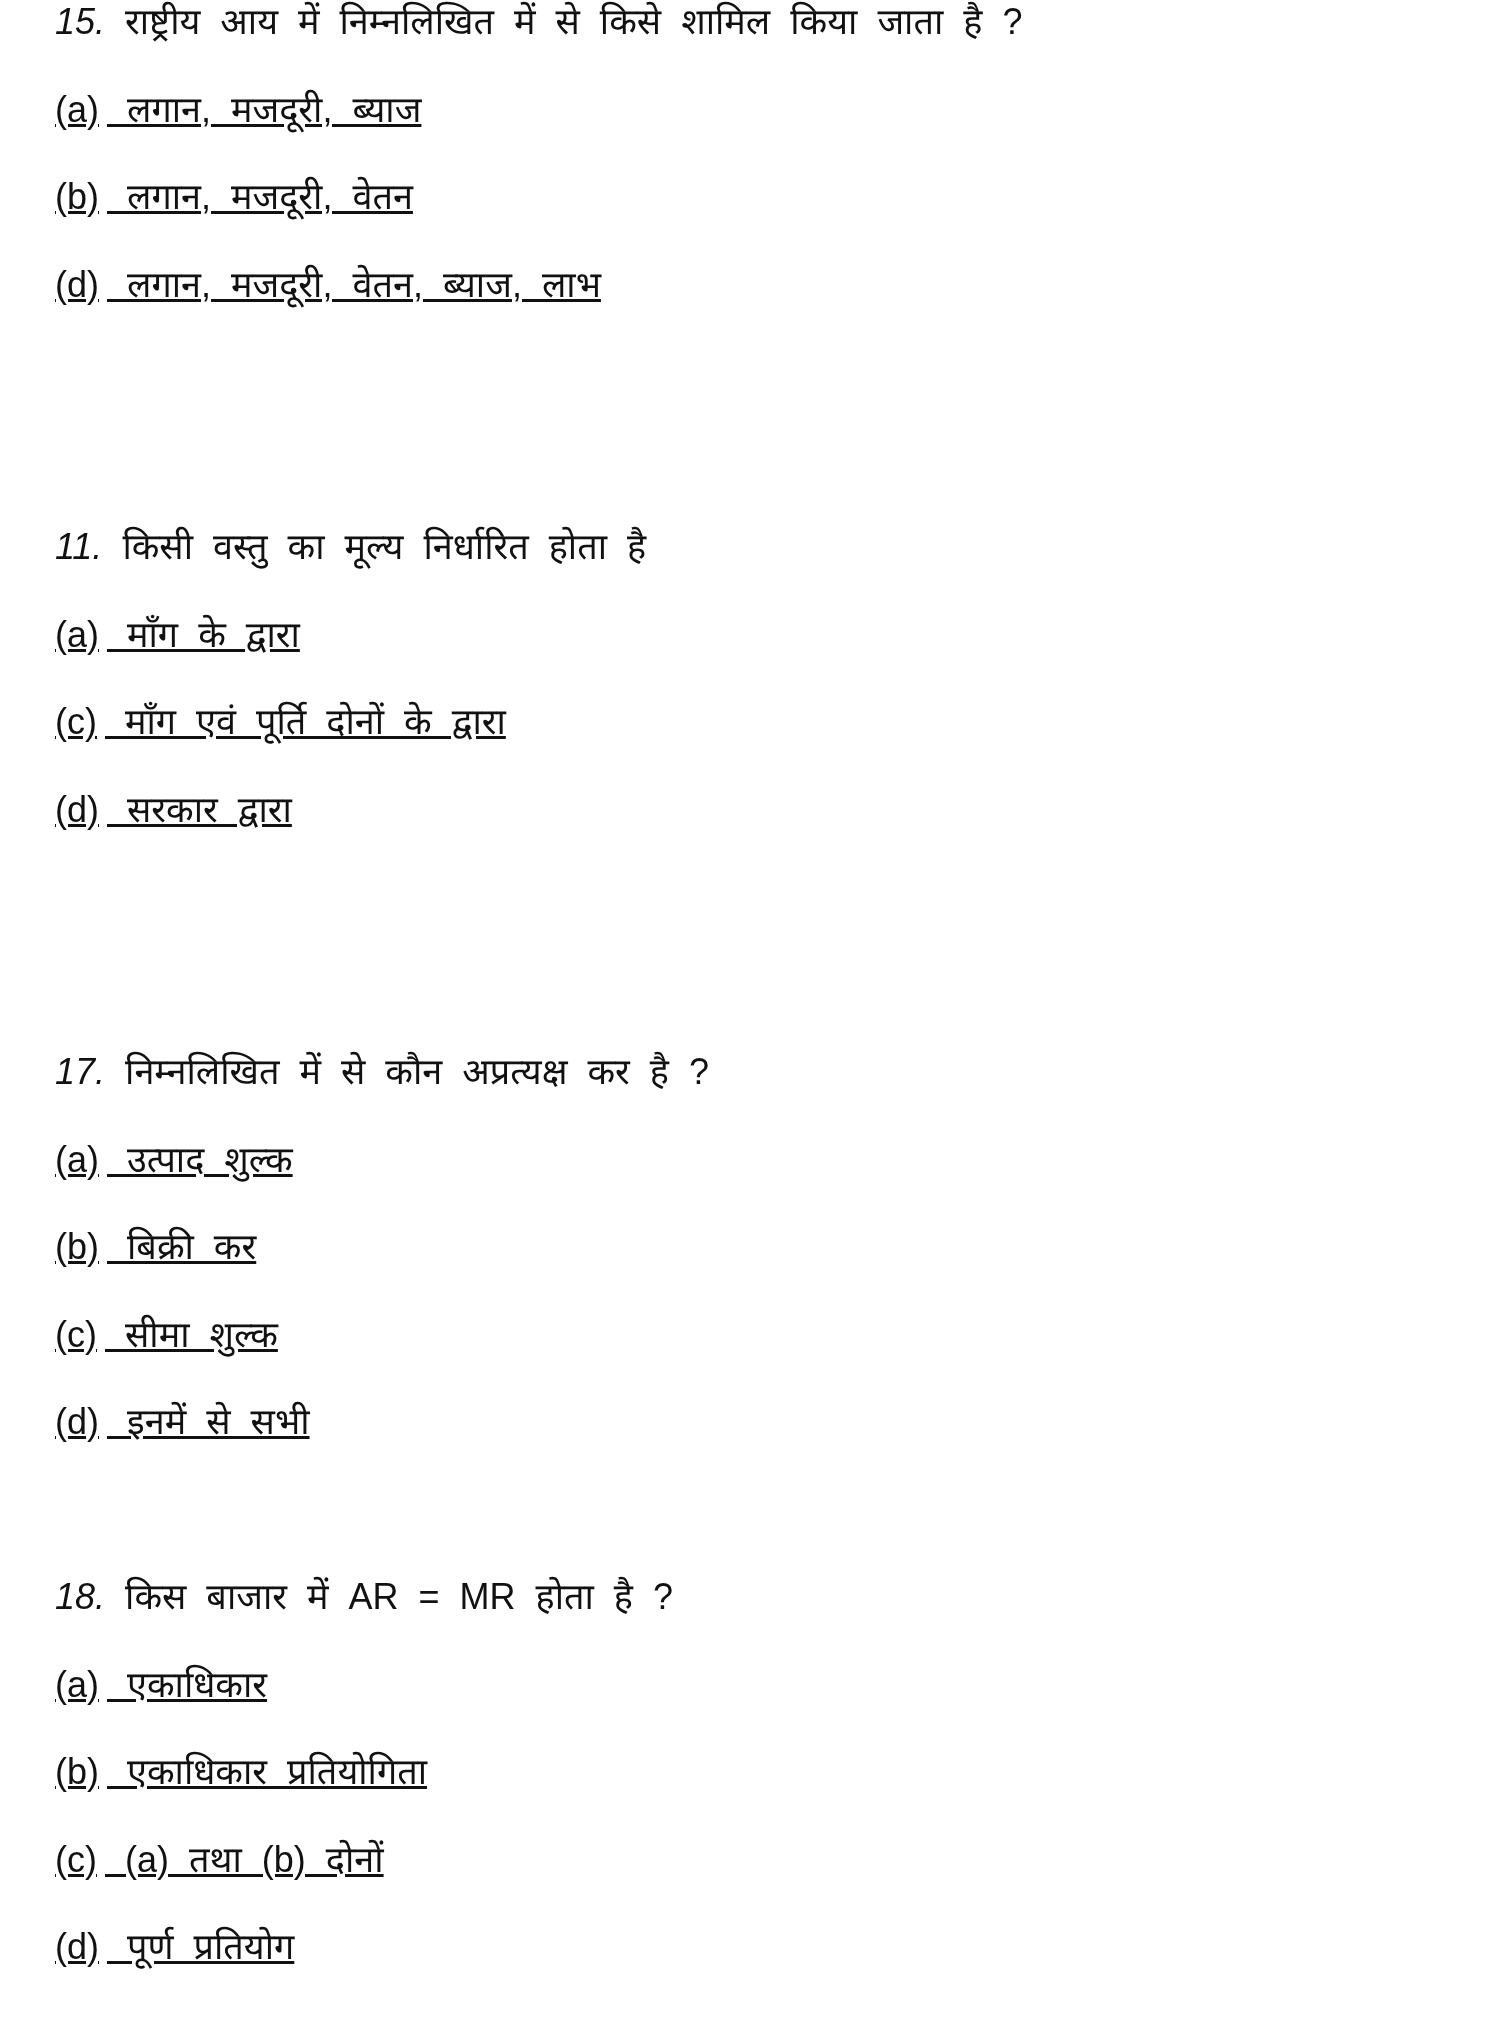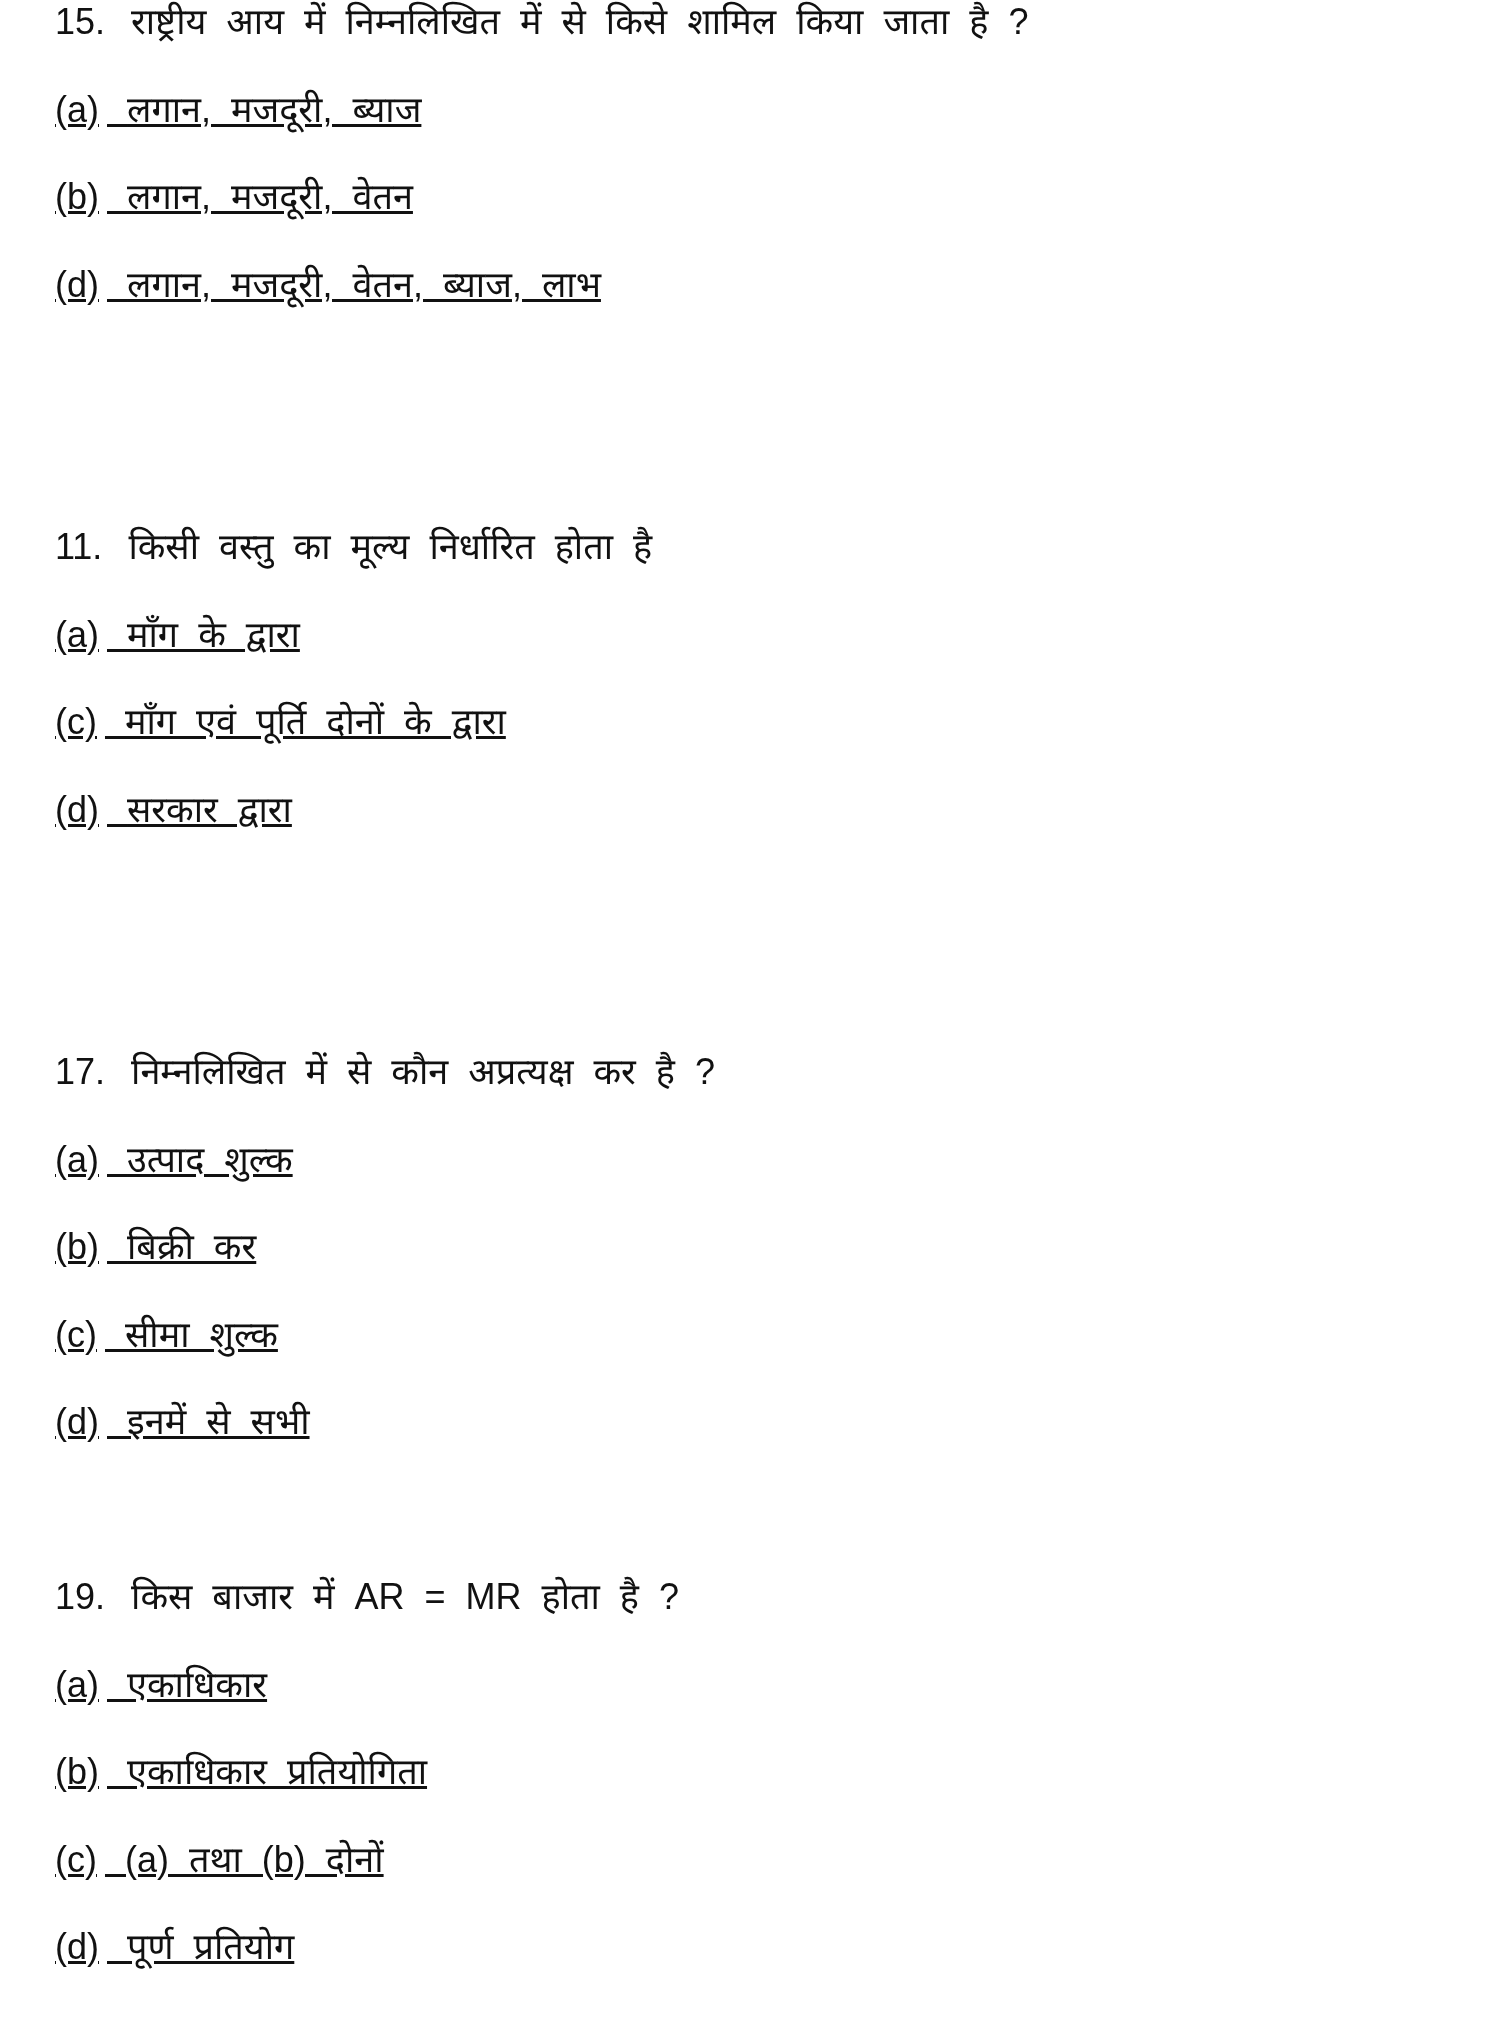--- a/index.html
+++ b/index.html
@@ -25,21 +25,21 @@
       height: 525px;
     }
     .line {
       height: 87.5px;
       line-height: 87.5px;
       font-size: 36px;
       word-spacing: 10px;
       white-space: nowrap;
     }
     .q-number {
-      margin-right: 6px;
+      font-style: italic;
     }
     .opt-label {
       margin-right: 8px;
     }
     .option {
       cursor: pointer;
       text-decoration: underline;
     }
   </style>
 </head>
@@ -103,21 +103,21 @@
       <span>सीमा शुल्क</span>
     </div>
     <div class="line option">
       <span class="opt-label">(d)</span>
       <span>इनमें से सभी</span>
     </div>
   </div>
 
   <div class="question-block">
     <div class="line">
-      <span class="q-number">19.</span>
+      <span class="q-number">18.</span>
       <span>किस बाजार में AR = MR होता है ?</span>
     </div>
     <div class="line option">
       <span class="opt-label">(a)</span>
       <span>एकाधिकार</span>
     </div>
     <div class="line option">
       <span class="opt-label">(b)</span>
       <span>एकाधिकार प्रतियोगिता</span>
     </div>

